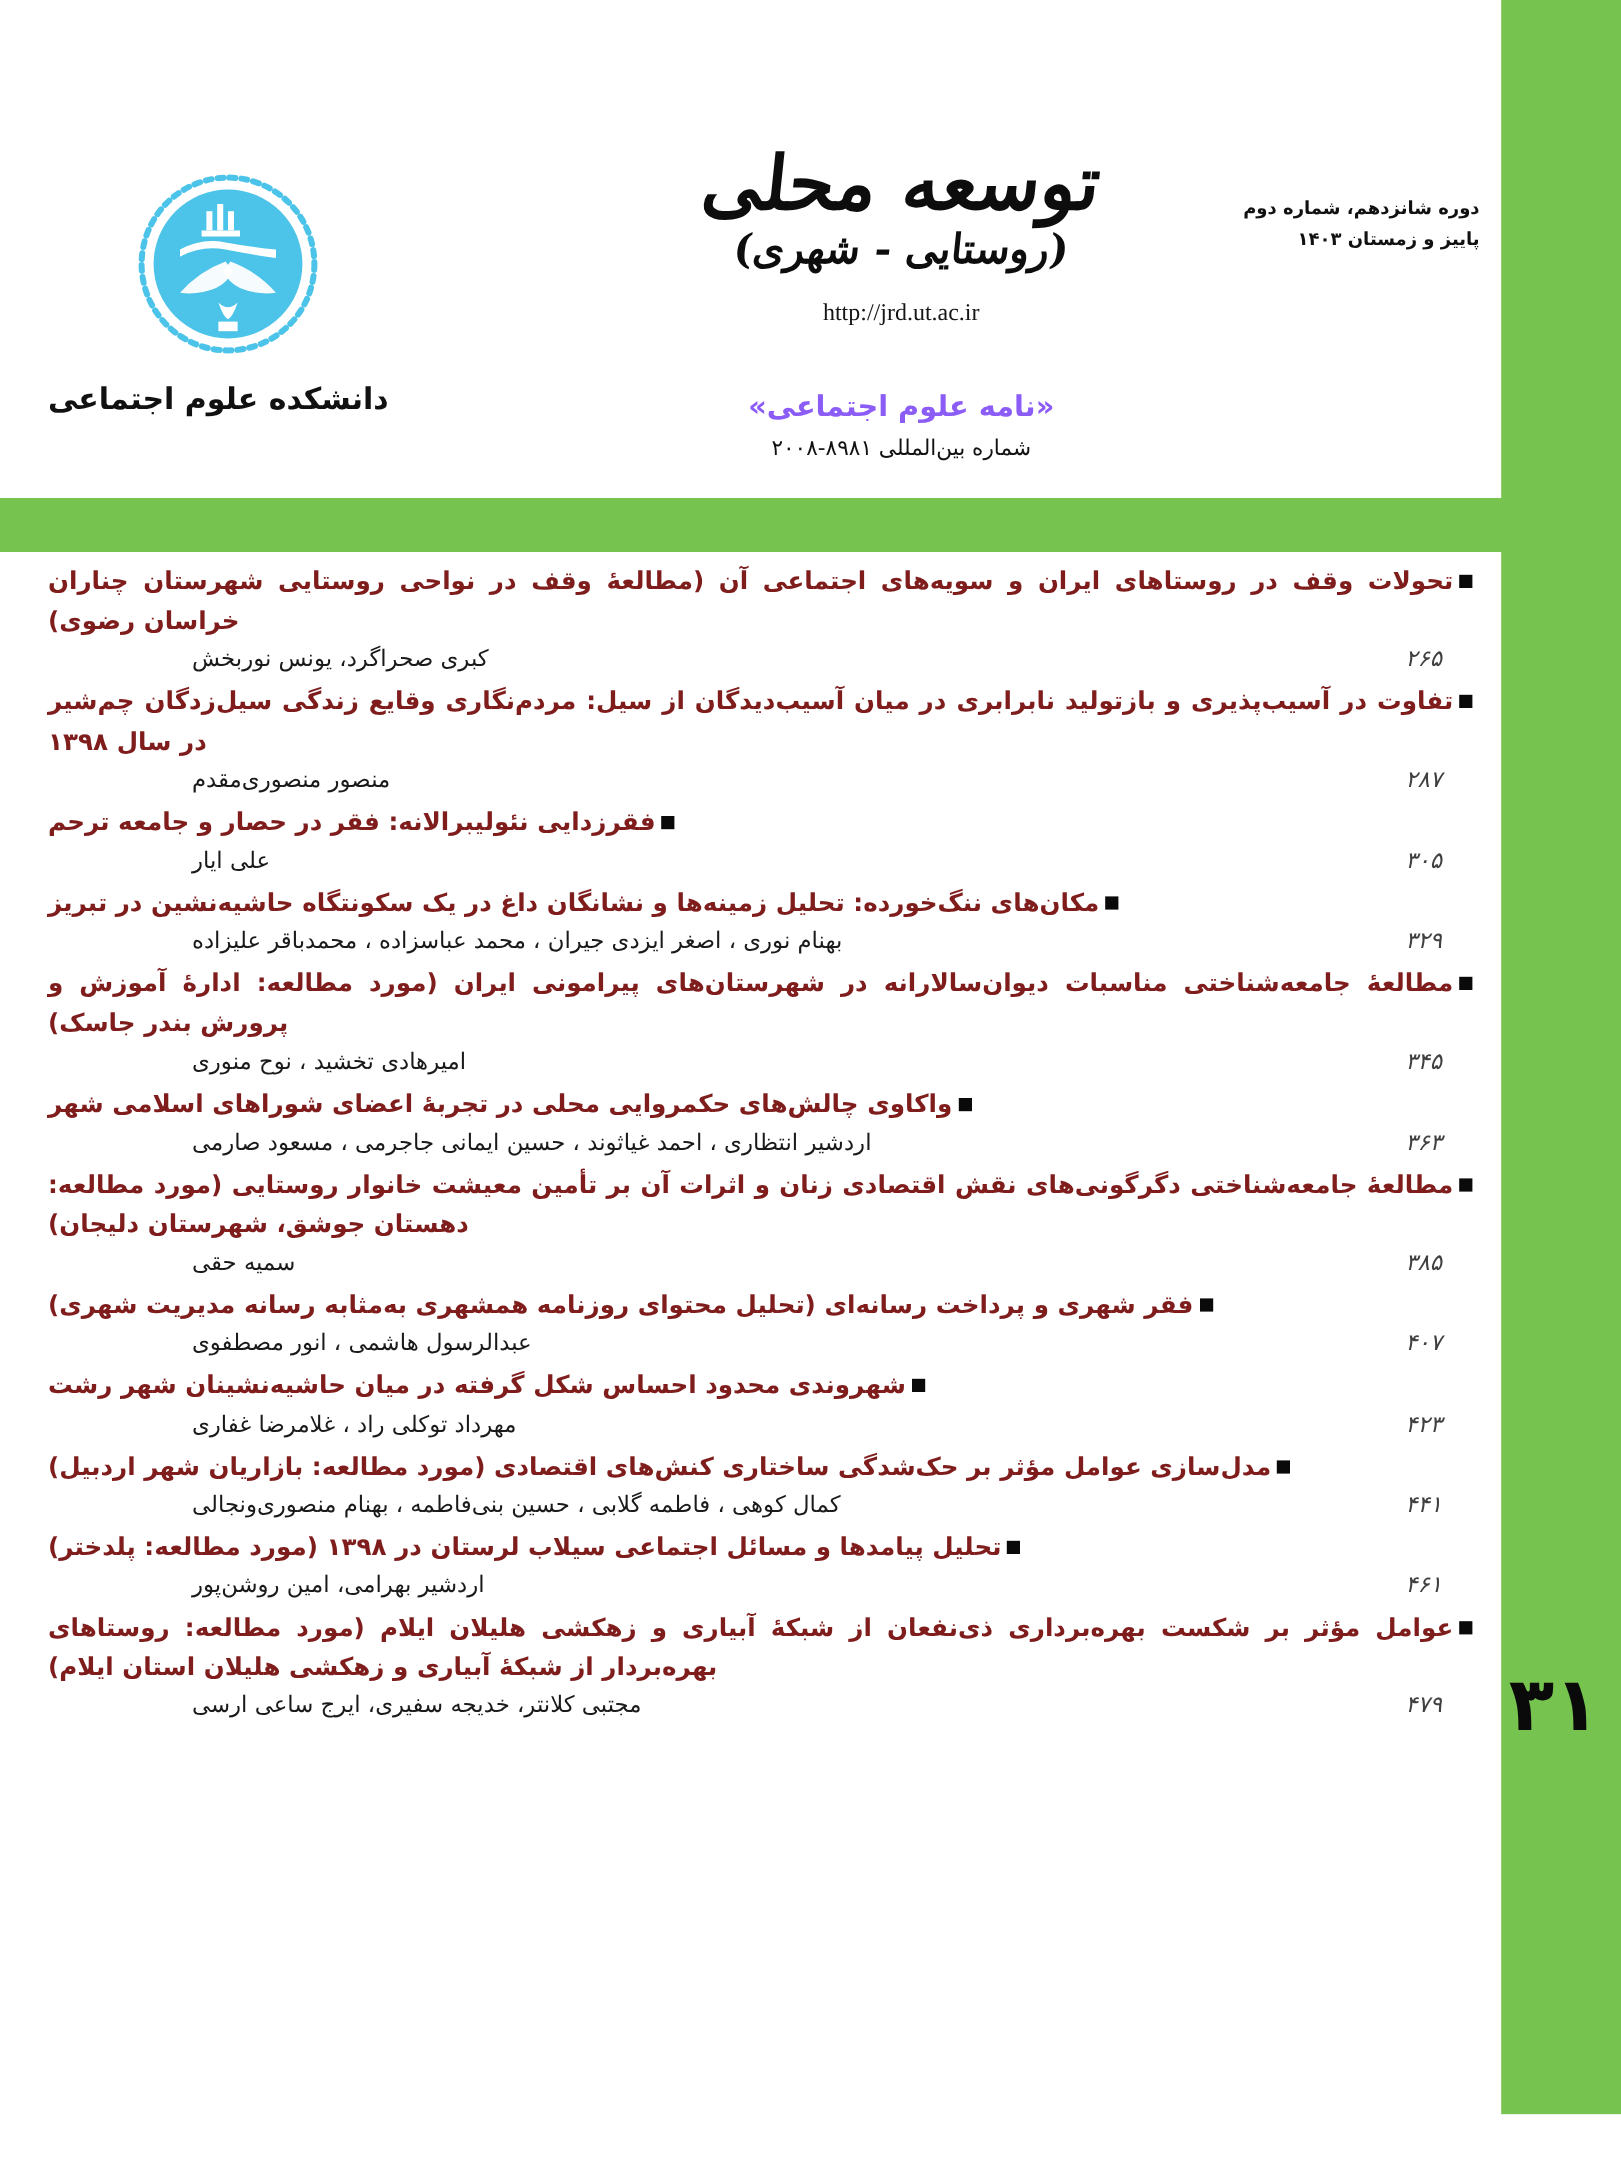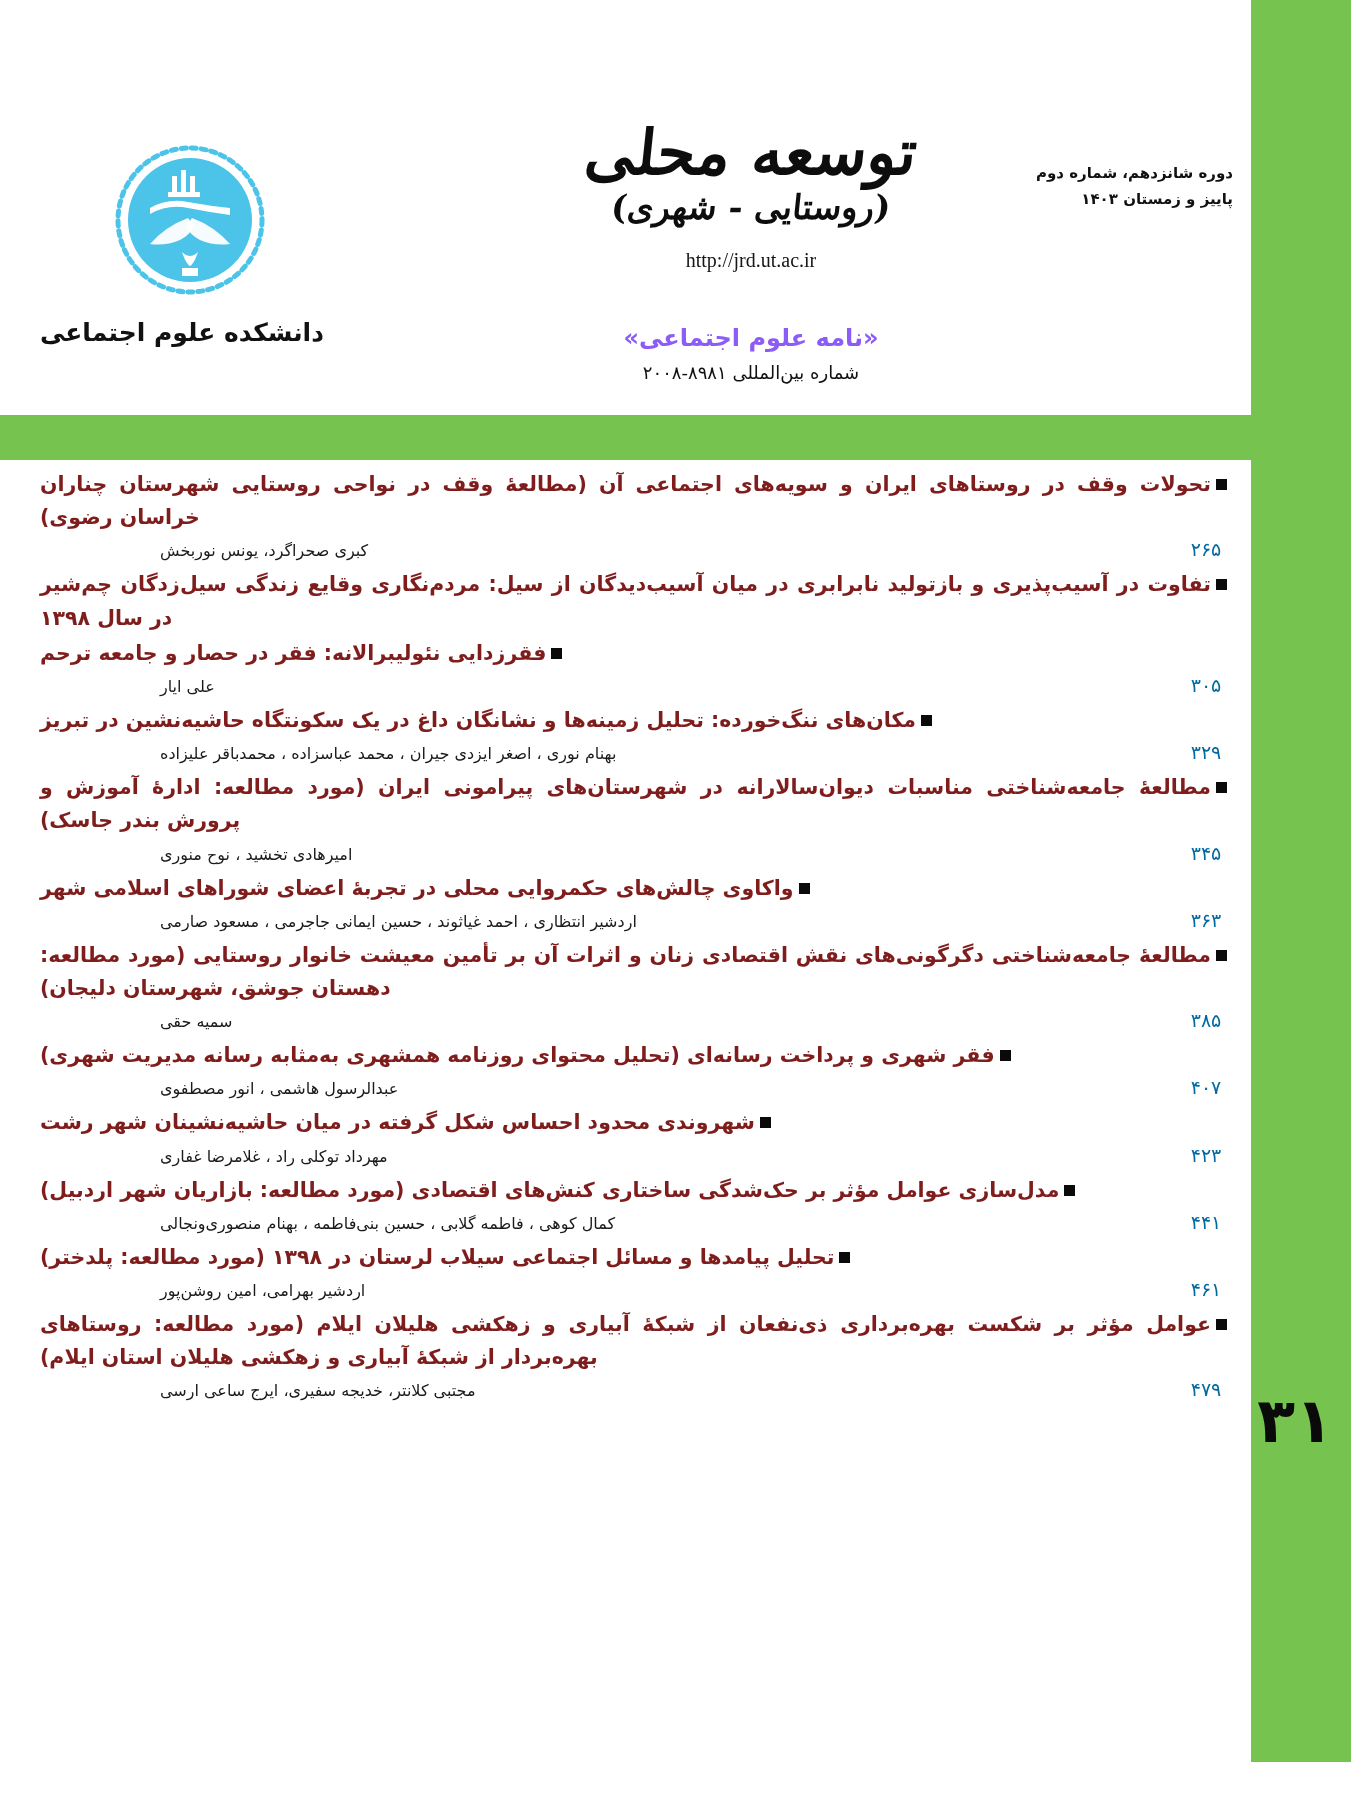--- a/index.html
+++ b/index.html
@@ -157,33 +157,34 @@
   }
   .entry-meta {
     display: flex;
     flex-direction: row-reverse;
     justify-content: space-between;
     align-items: baseline;
     margin-top: 4px;
     margin-bottom: 8px;
   }
   .entry-authors {
-    font-size: 16px;
+    font-size: 19px;
     color: #1a1a1a;
     font-weight: normal;
     flex: 1;
     text-align: left;
     padding-left: 120px;
   }
   .entry-page {
     font-size: 19px;
-    color: #0369a1;
+    color: #404040;
     min-width: 70px;
-    text-align: center;
+    text-align: left;
     direction: rtl;
+    font-style: italic;
   }
 
   
   .big-folio {
     position: absolute;
     right: 18px;
     top: 1390px;
     width: 64px;
     text-align: center;
     font-size: 62px;
@@ -244,20 +245,24 @@
     <div class="entry">
       <div class="entry-title"><span class="sq"></span><span>تحولات وقف در روستاهای ایران و سویه‌های اجتماعی آن (مطالعۀ وقف در نواحی روستایی شهرستان چناران خراسان رضوی)</span></div>
       <div class="entry-meta">
         <span class="entry-authors">کبری صحراگرد، یونس نوربخش</span>
         <span class="entry-page">۲۶۵</span>
       </div>
     </div>
 
     <div class="entry">
       <div class="entry-title"><span class="sq"></span><span>تفاوت در آسیب‌پذیری و بازتولید نابرابری در میان آسیب‌دیدگان از سیل:  مردم‌نگاری وقایع زندگی سیل‌زدگان چم‌شیر در سال ۱۳۹۸</span></div>
+      <div class="entry-meta">
+        <span class="entry-authors">منصور منصوری‌مقدم</span>
+        <span class="entry-page">۲۸۷</span>
+      </div>
     </div>
 
     <div class="entry">
       <div class="entry-title"><span class="sq"></span><span>فقرزدایی نئولیبرالانه: فقر در حصار و جامعه ترحم</span></div>
       <div class="entry-meta">
         <span class="entry-authors">علی ایار</span>
         <span class="entry-page">۳۰۵</span>
       </div>
     </div>
 

